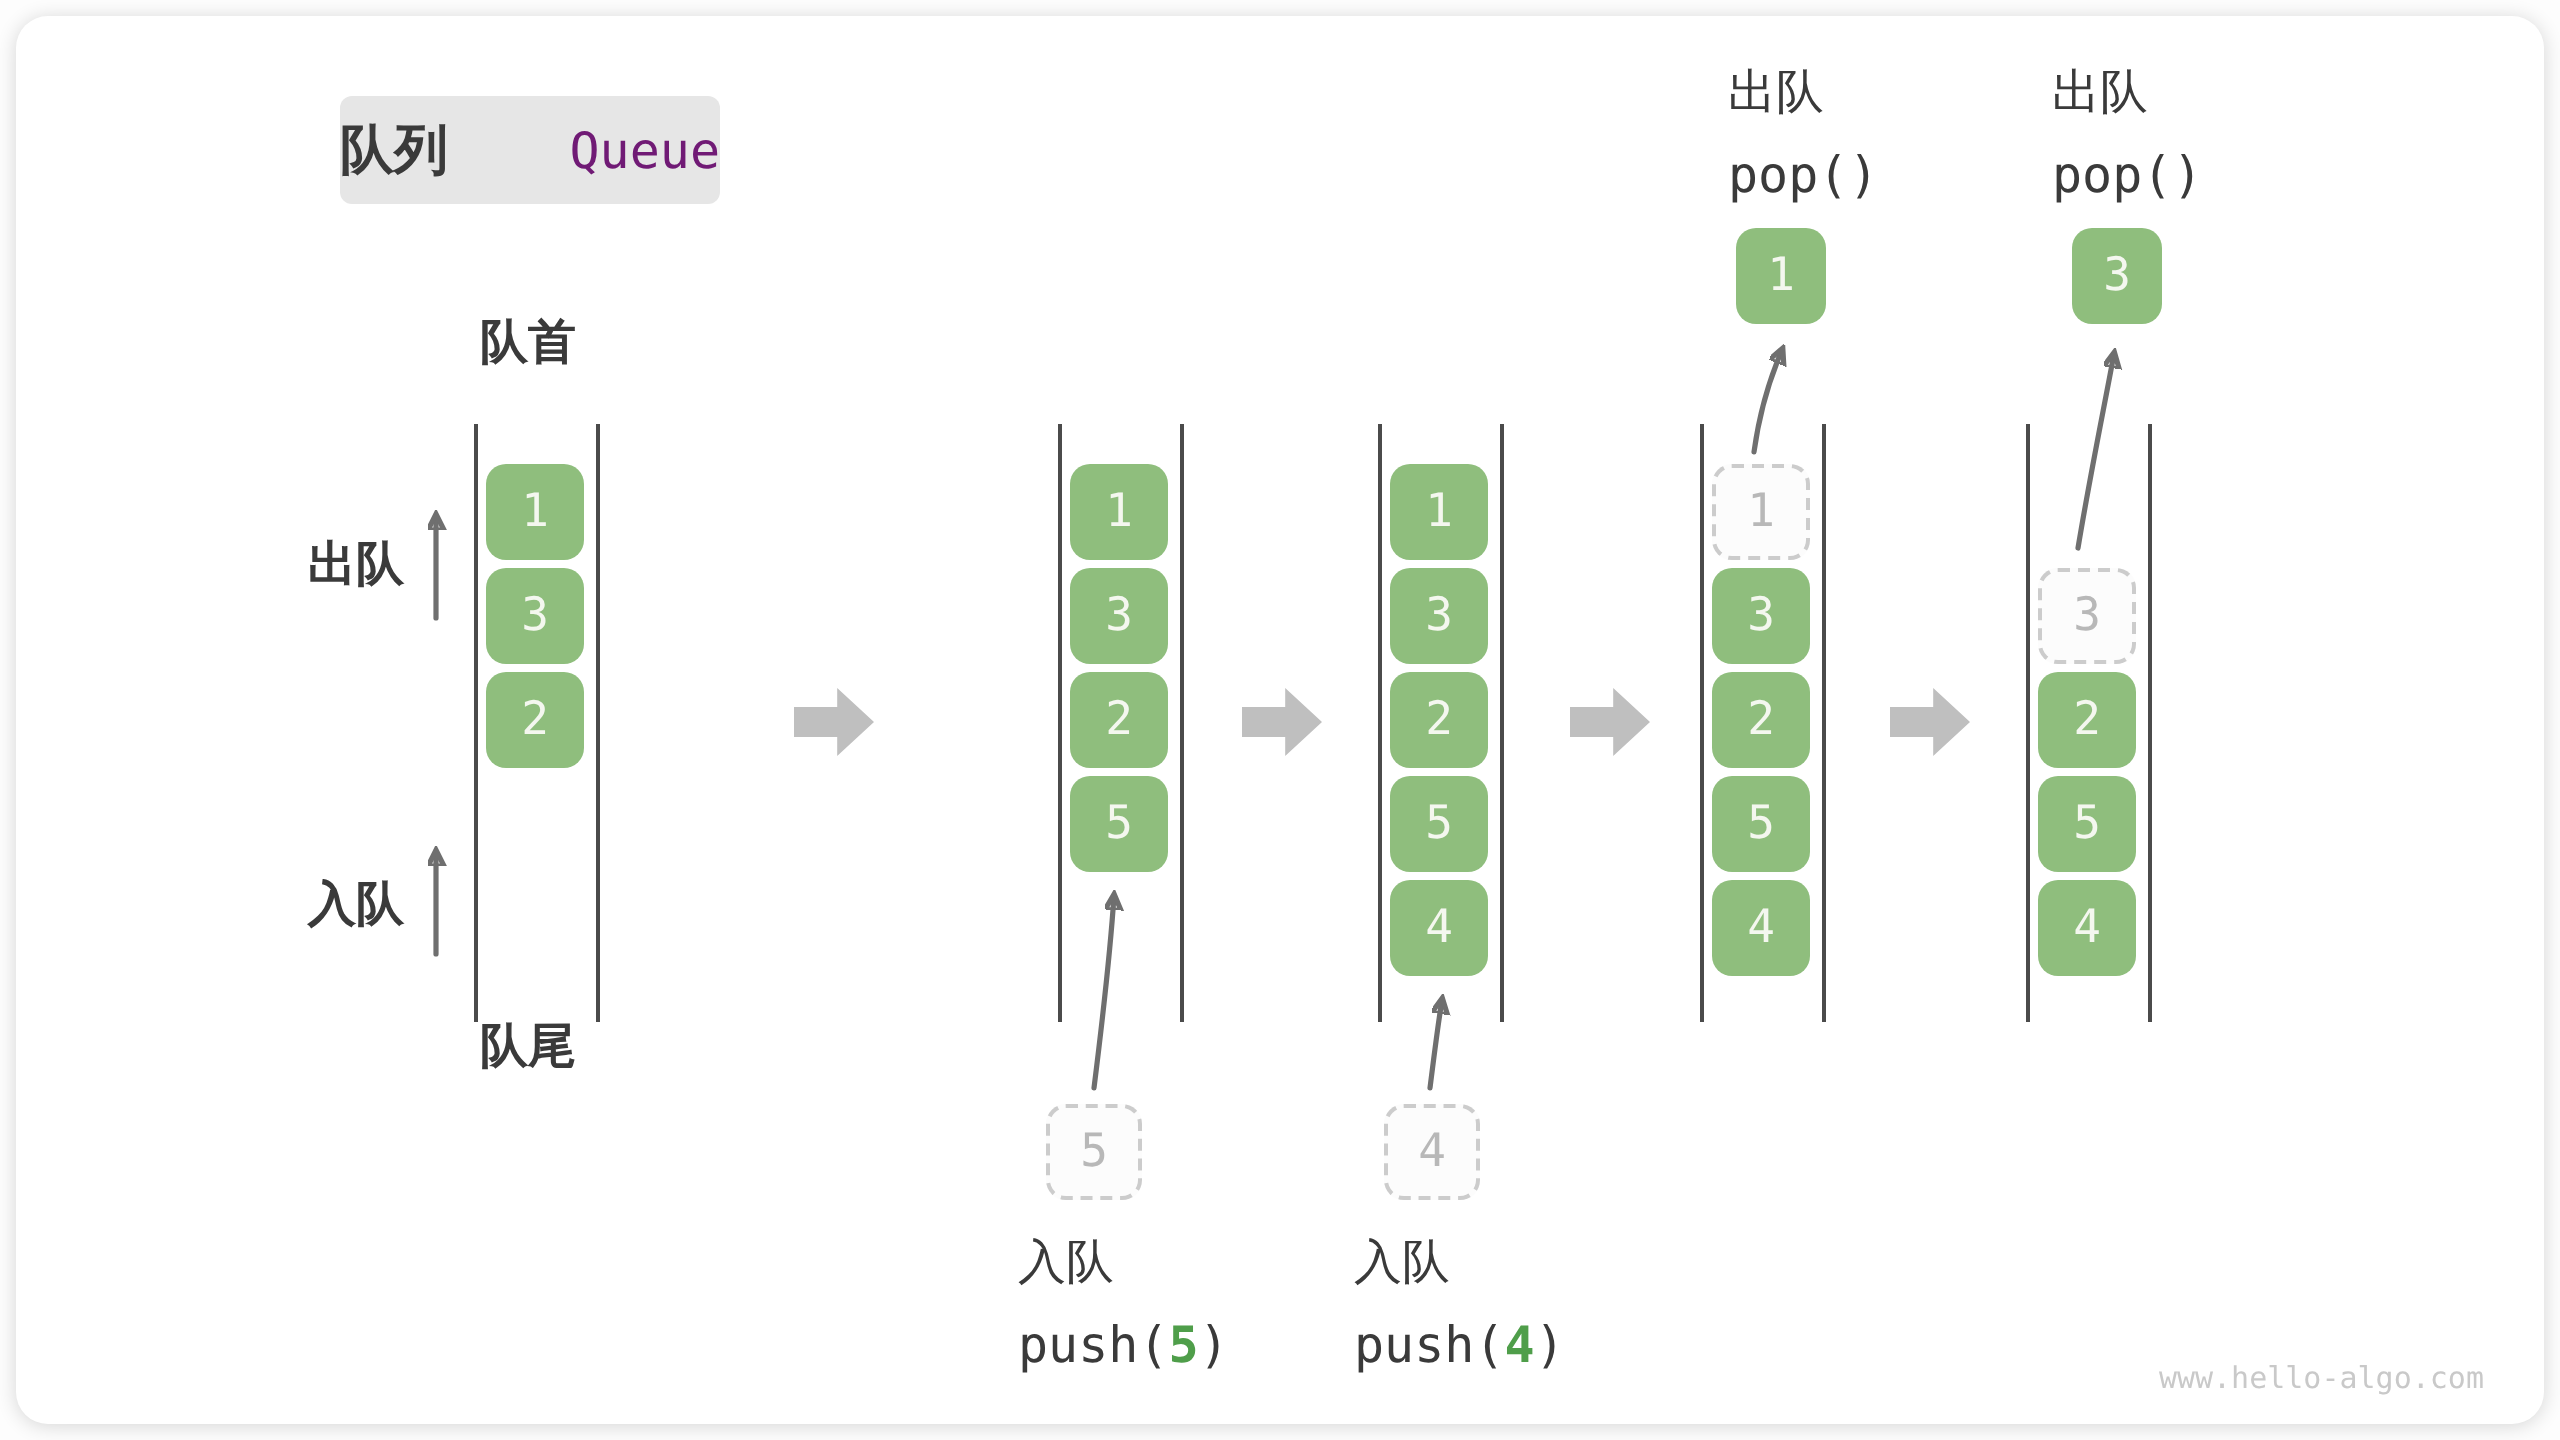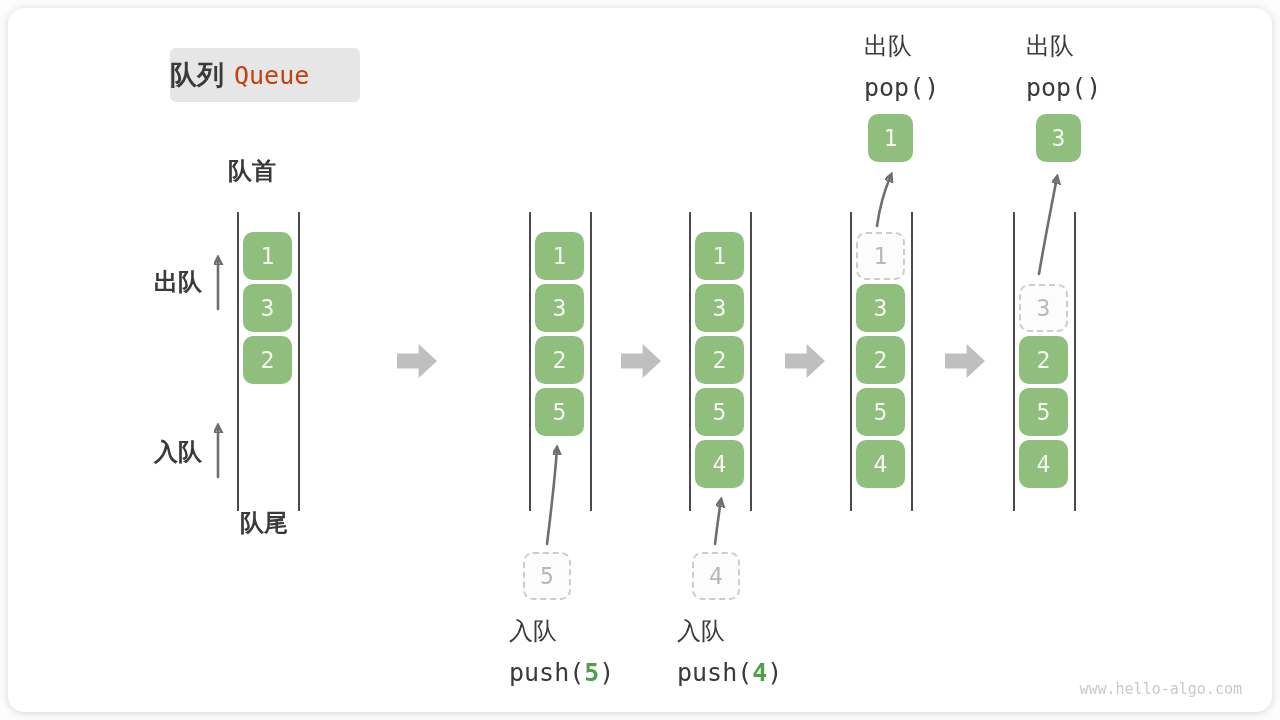--- a/index.html
+++ b/index.html
@@ -18,23 +18,23 @@
   html,body{margin:0;padding:0;}
   body{background:#f5f5f5;font-family:"Liberation Sans",sans-serif;}
   #canvas{position:relative;width:1280px;height:720px;background:#fdfdfd;overflow:hidden;}
   #card{position:absolute;left:8px;top:8px;width:1264px;height:704px;background:#ffffff;
         border-radius:16px;box-shadow:0 1px 10px rgba(0,0,0,0.16);}
   #diagram-layer{position:absolute;left:0;top:0;width:1280px;height:720px;}
   #arrow-layer{position:absolute;left:0;top:0;pointer-events:none;}
 
   .title-box{position:absolute;left:170px;top:48px;width:190px;height:54px;
              background:var(--color-title_bg);border-radius:6px;display:flex;
-             align-items:center;justify-content:flex-start;gap:10px;color:var(--color-text);}
+             align-items:center;justify-content:space-between;gap:10px;color:var(--color-text);}
   .title-zh{font-size:27px;font-weight:700;}
-  .title-en{font-family:"DejaVu Sans Mono",monospace;font-size:25px;font-weight:500;color:#c2410c;}
+  .title-en{font-family:"DejaVu Sans Mono",monospace;font-size:25px;font-weight:500;color:#701a75;}
 
   .side-label{position:absolute;font-size:24px;font-weight:700;color:var(--color-text);white-space:nowrap;}
 
   .qline{position:absolute;width:1.5px;background:var(--color-wall);}
   .cell{position:absolute;box-sizing:border-box;display:flex;align-items:center;justify-content:center;
         font-family:"DejaVu Sans Mono",monospace;font-size:23px;border-radius:10px;}
   .cell.solid{background:var(--color-green);color:var(--color-green_text);}
   .cell.dashed{background:#fcfcfc;border:2px dashed var(--color-dashed_border);color:var(--color-dashed_text);}
 
   .block-arrow{position:absolute;width:40px;height:34px;background:var(--color-block_arrow);
@@ -54,21 +54,21 @@
 <body>
 
 <div id="canvas">
   <div id="card"></div>
 
   <div class="title-box">
     <span class="title-zh">队列</span>
     <span class="title-en">Queue</span>
   </div>
 
-  <div class="side-label" id="label-front" style="left: 228px; top: 155px;">队首</div>
+  <div class="side-label" id="label-front" style="left: 240px; top: 155px;">队首</div>
   <div class="side-label" id="label-rear" style="left: 240px; top: 507px;">队尾</div>
   <div class="side-label" id="label-dequeue" style="left: 154px; top: 266px;">出队</div>
   <div class="side-label" id="label-enqueue" style="left: 154px; top: 436px;">入队</div>
 
   <div id="diagram-layer">
       <div class="qline" style="left: 237px; top: 212px; height: 299px;"></div>
       <div class="qline" style="left: 298px; top: 212px; height: 299px;"></div>
       <div class="cell solid" style="left: 243px; top: 232px; width: 49px; height: 48px;">1</div>
       <div class="cell solid" style="left: 243px; top: 284px; width: 49px; height: 48px;">3</div>
       <div class="cell solid" style="left: 243px; top: 336px; width: 49px; height: 48px;">2</div>

